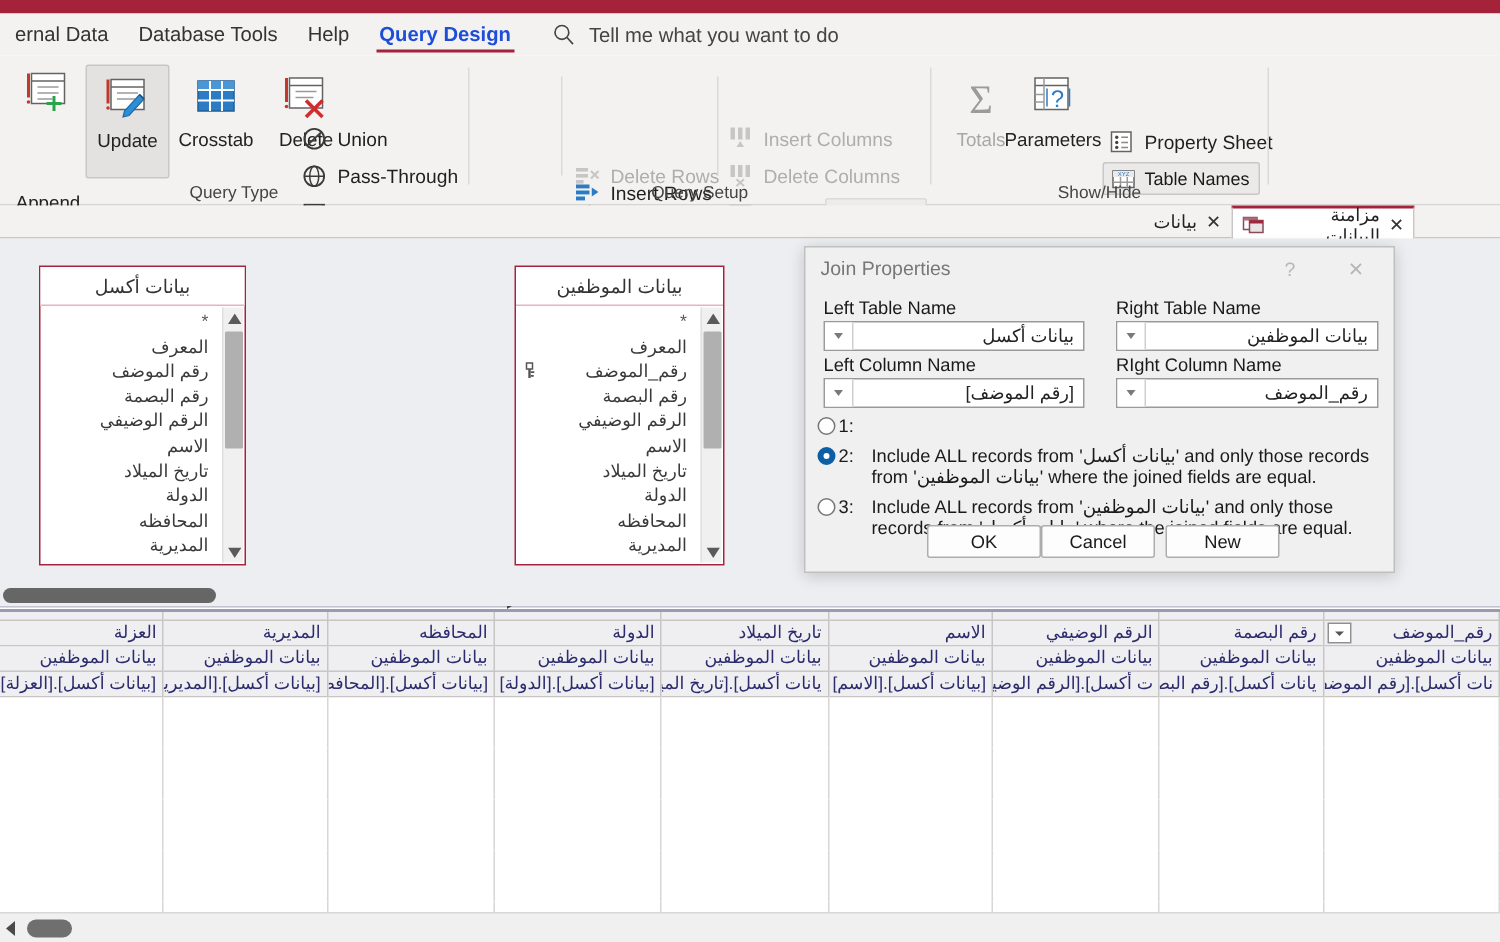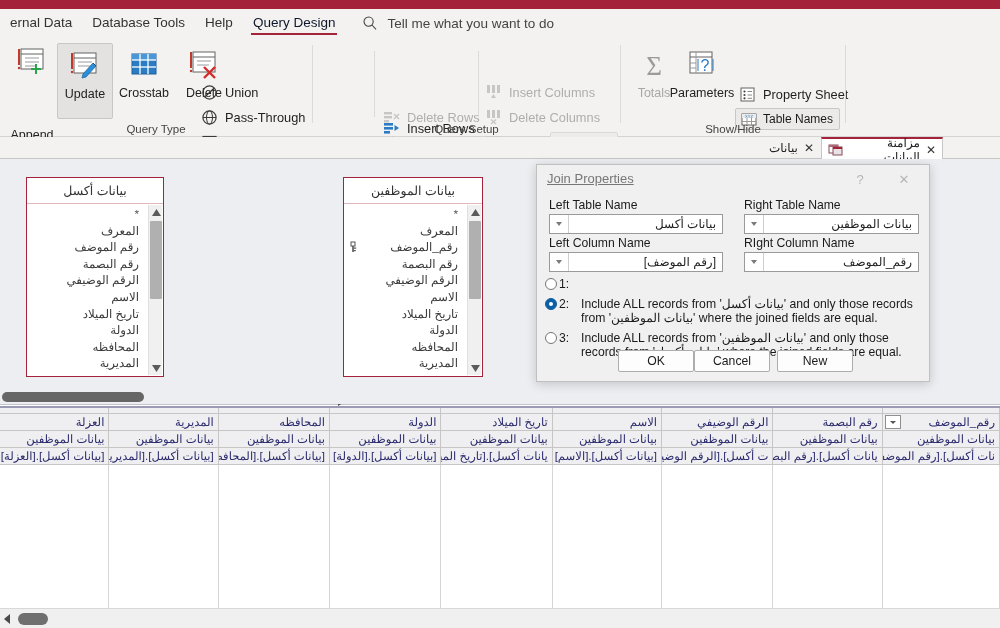--- a/index.html
+++ b/index.html
@@ -23,21 +23,21 @@
   
   .tabsrow {
     position: absolute; left: 0; top: 9px; width: 1000px; height: 28px;
     background: #f3f2f1;
     display: flex; align-items: center;
   }
   .rtab {
     font-size: 13.5px; color: #333; padding: 0 10px; line-height: 28px;
     white-space: nowrap; cursor: default;
   }
-  .rtab.active { color: #0f172a; position: relative; font-weight: normal; }
+  .rtab.active { color: #1d4ed8; position: relative; font-weight: bold; }
   .rtab.active:after {
     content: ""; position: absolute; left: 8px; right: 8px; bottom: 2px;
     height: 2px; background: #a4233a;
   }
   .tellme-wrap { display: flex; align-items: center; margin-left: 16px; }
   .tellme-ico { width: 18px; height: 18px; margin-right: 8px; }
   .tellme-txt { font-size: 13.5px; color: #444; white-space: nowrap; }
 
   
   .ribbon {
@@ -155,21 +155,21 @@
 
   
   .dlg {
     position: absolute; left: 536px; top: 164px; width: 394px; height: 218px;
     background: #f0f0f0; border: 1px solid #c0c0c0;
     box-shadow: 0 2px 10px rgba(0,0,0,0.18);
     font-size: 12px;
   }
   .dlg .dhdr { position: relative; height: 28px; }
   .dlg .dtitle {
-    position: absolute; left: 10px; top: 6px; font-size: 13px; color: #777; text-decoration: underline;
+    position: absolute; left: 10px; top: 6px; font-size: 13px; color: #777;
   }
   .dlg .dbtn {
     position: absolute; top: 4px; width: 22px; height: 20px;
     display: flex; align-items: center; justify-content: center;
     color: #b6b6b6; font-size: 13px; cursor: default;
   }
   .dlbl { position: absolute; font-size: 12.2px; color: #1a1a1a; }
   .dcombo {
     position: absolute; height: 20px; background: #fff; border: 1px solid #9a9a9a;
     direction: rtl; padding: 0 6px; line-height: 18px; font-size: 12px; color: #222;

